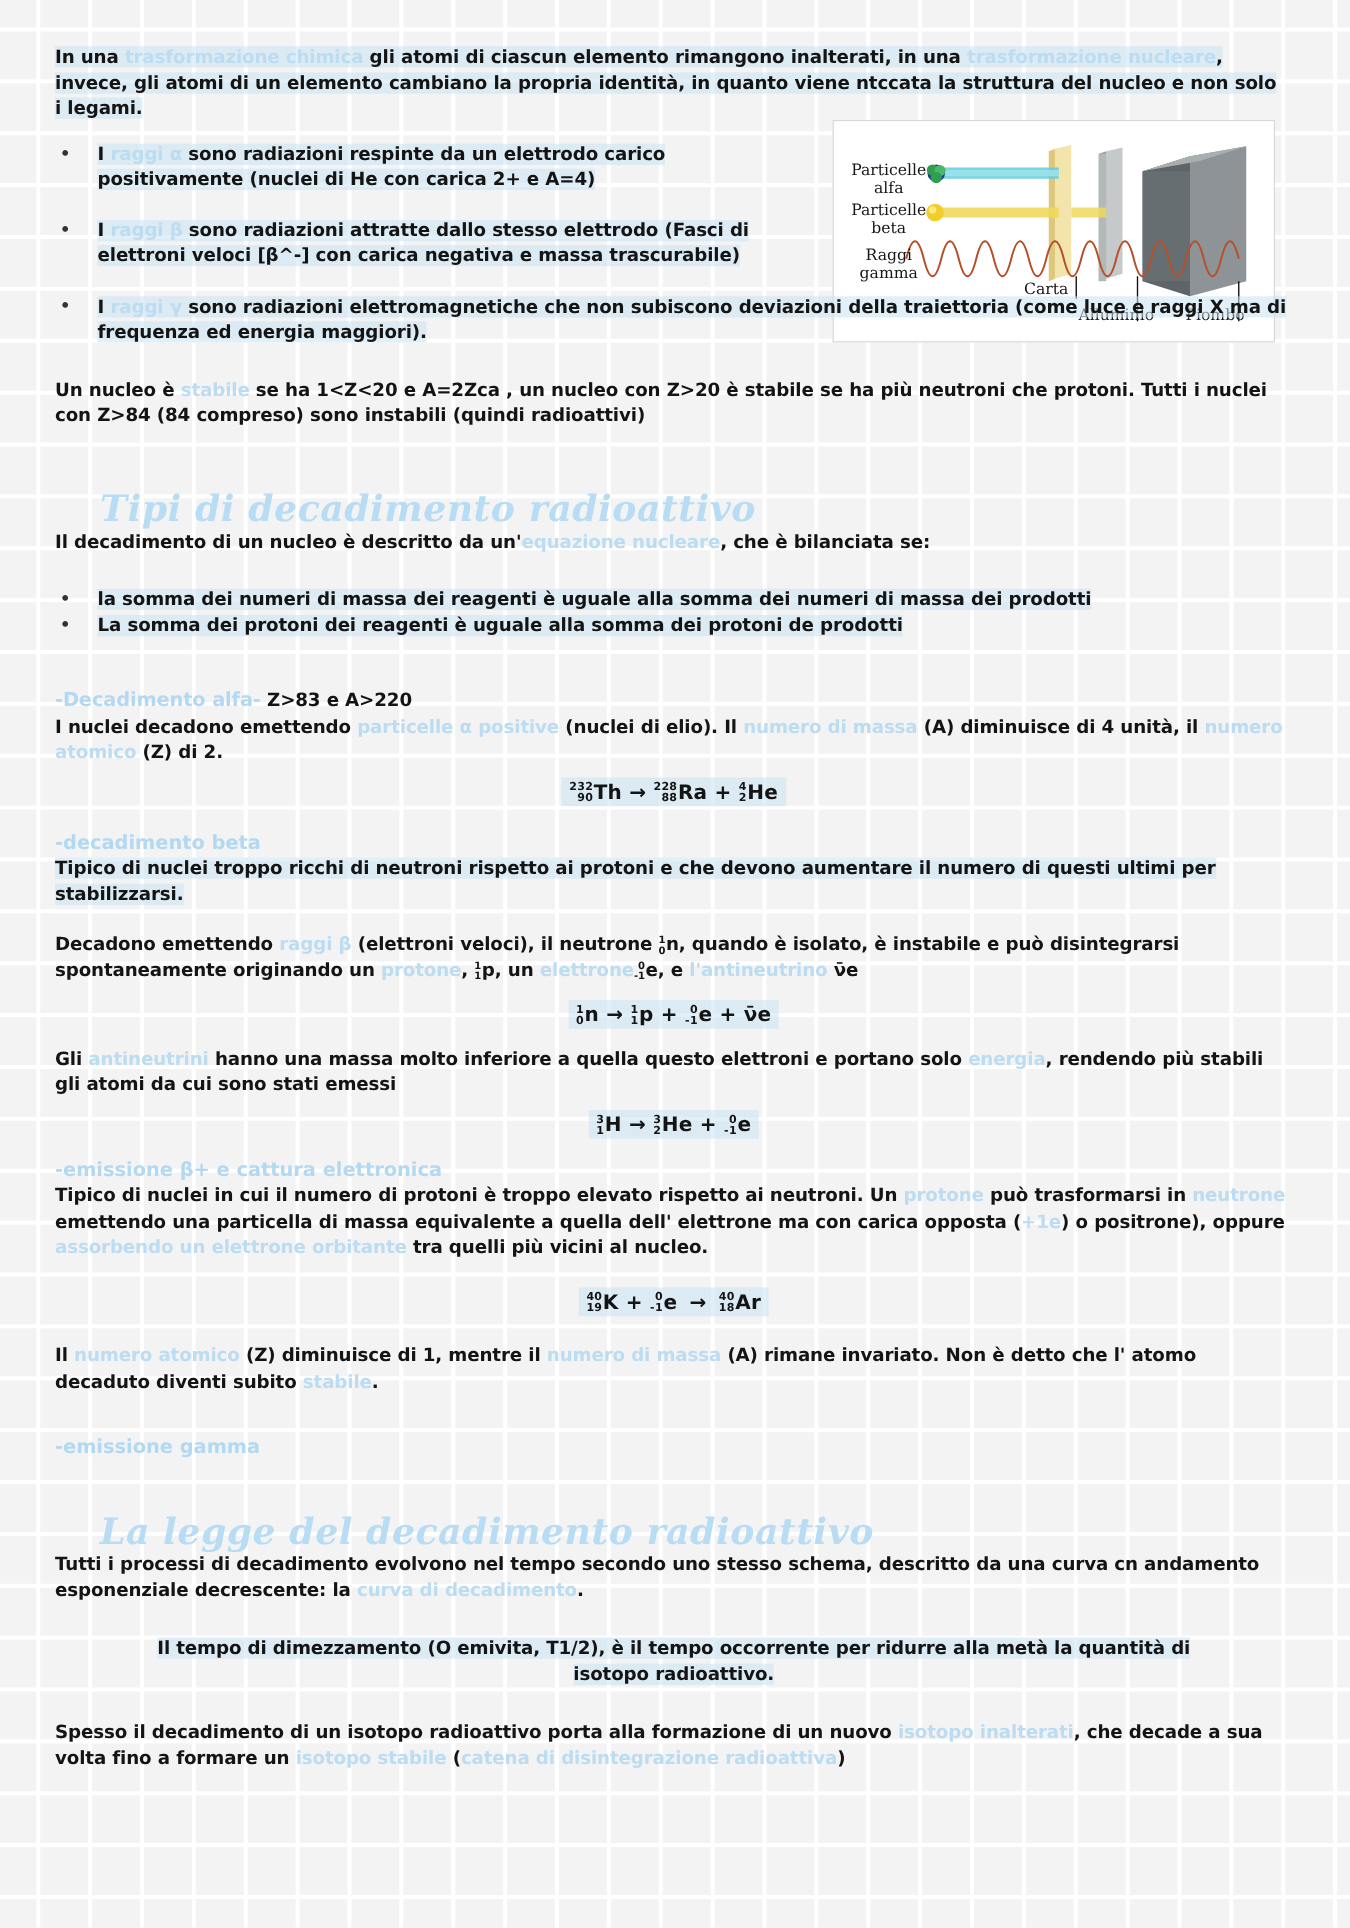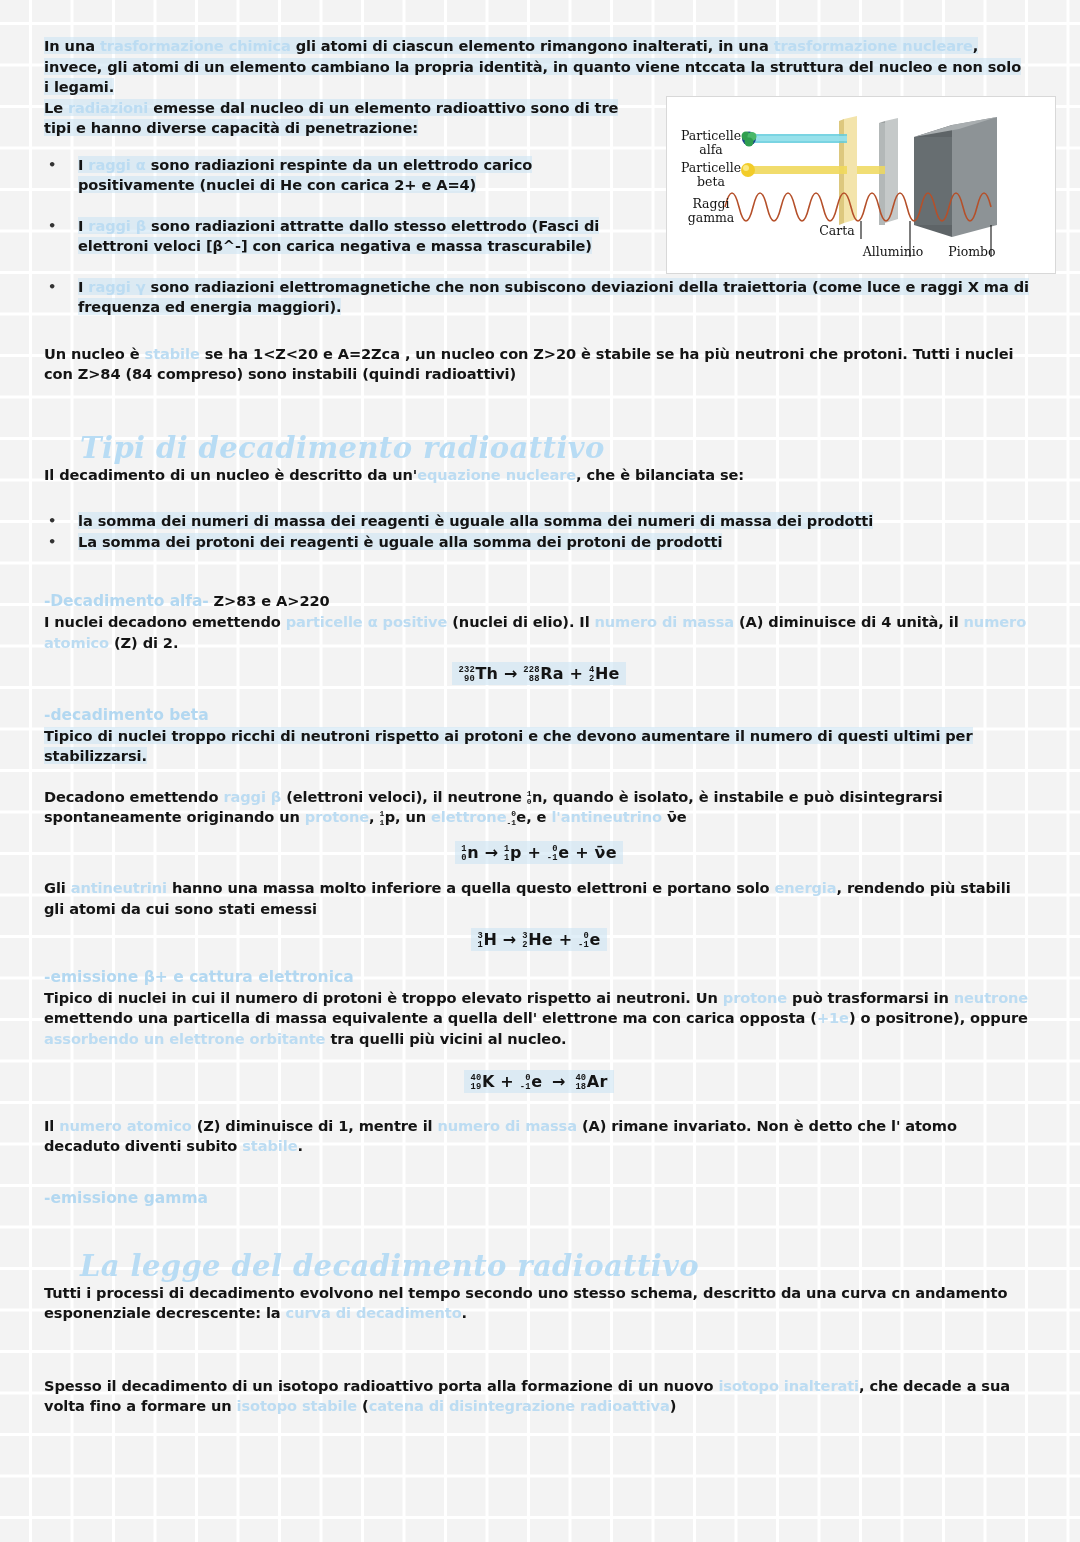--- a/index.html
+++ b/index.html
@@ -111,21 +111,20 @@
   .isotope .stack {
     display: inline-flex;
     flex-direction: column;
     align-items: flex-end;
     vertical-align: middle;
     font-size: 0.55em;
     line-height: 1.02em;
     margin-right: 0.5px;
     position: relative;
     top: 0.5px;
-    font-family: Liberation Mono, monospace;
   }
 
   .center-block {
     text-align: center;
     padding: 0 68px;
   }
 
   .spacer-8  { height: 8px; }
   .spacer-12 { height: 12px; }
   .spacer-16 { height: 16px; }
@@ -135,21 +134,20 @@
   
   #figure {
     position: absolute;
     left: 666px;
     top: 96px;
     width: 352px;
     height: 176px;
     background: #ffffff;
     border: 1px solid #d8d8d8;
     overflow: hidden;
-    padding-left: 36px;
   }
   #figure .flabel {
     position: absolute;
     font-family: "DejaVu Serif", serif;
     font-size: 12.5px;
     color: #151515;
     line-height: 14px;
     text-align: center;
     font-weight: 400;
   }
@@ -223,21 +221,20 @@
     </div>
     <div class="flabel" style="left:140px; top:127px; width:60px;">Carta</div>
     <div class="flabel" style="left:188px; top:148px; width:76px;">Alluminio</div>
     <div class="flabel" style="left:272px; top:148px; width:66px;">Piombo</div>
   </div>
 
   <div class="content">
 
     <div class="para" style="width:985px;"><span class="hl"><span>In una </span><span class="blue">trasformazione chimica</span><span> gli atomi di ciascun elemento rimangono inalterati, in una </span><span class="blue">trasformazione nucleare</span><span>, invece, gli atomi di un elemento cambiano la propria identità, in quanto viene ntccata la struttura del nucleo e non solo i legami.</span></span></div>
 
-    <div class="para" style="width:600px;"><span class="hl"><span>Le </span><span class="blue">radiazioni</span><span> emesse dal nucleo di un elemento radioattivo sono di tre tipi e hanno diverse capacità di penetrazione:</span></span></div>
 
     <div class="spacer-16"></div>
 
     <div class="bullet-row" style="width:600px;">
       <div class="bullet-dot">•</div>
       <div class="bullet-body"><span class="hl"><span>I </span><span class="blue">raggi α</span><span> sono radiazioni respinte da un elettrodo carico positivamente (nuclei di He con carica 2+ e A=4)</span></span></div>
     </div>
 
     <div class="spacer-20"></div>
 
@@ -395,19 +392,20 @@
     <div class="sub-head">-emissione gamma</div>
 
     <div style="height:40px;"></div>
 
     <div class="script-head">La legge del decadimento radioattivo</div>
 
     <div class="para" style="width:985px;"><span>Tutti i processi di decadimento evolvono nel tempo secondo uno stesso schema, descritto da una curva cn andamento esponenziale decrescente: la </span><span class="blue">curva di decadimento</span><span>.</span></div>
 
     <div class="spacer-26"></div>
 
+    <div class="center-block"><span class="hl">Il tempo di dimezzamento (O emivita, T1/2), è il tempo occorrente per ridurre alla metà la quantità di isotopo radioattivo.</span></div>
 
     <div class="spacer-26"></div>
 
     <div class="para" style="width:985px;"><span>Spesso il decadimento di un isotopo radioattivo porta alla formazione di un nuovo </span><span class="blue">isotopo inalterati</span><span>, che decade a sua volta fino a formare un </span><span class="blue">isotopo stabile</span><span> (</span><span class="blue">catena di disintegrazione radioattiva</span><span>)</span></div>
 
   </div>
 </div>
 
 </body></html>

